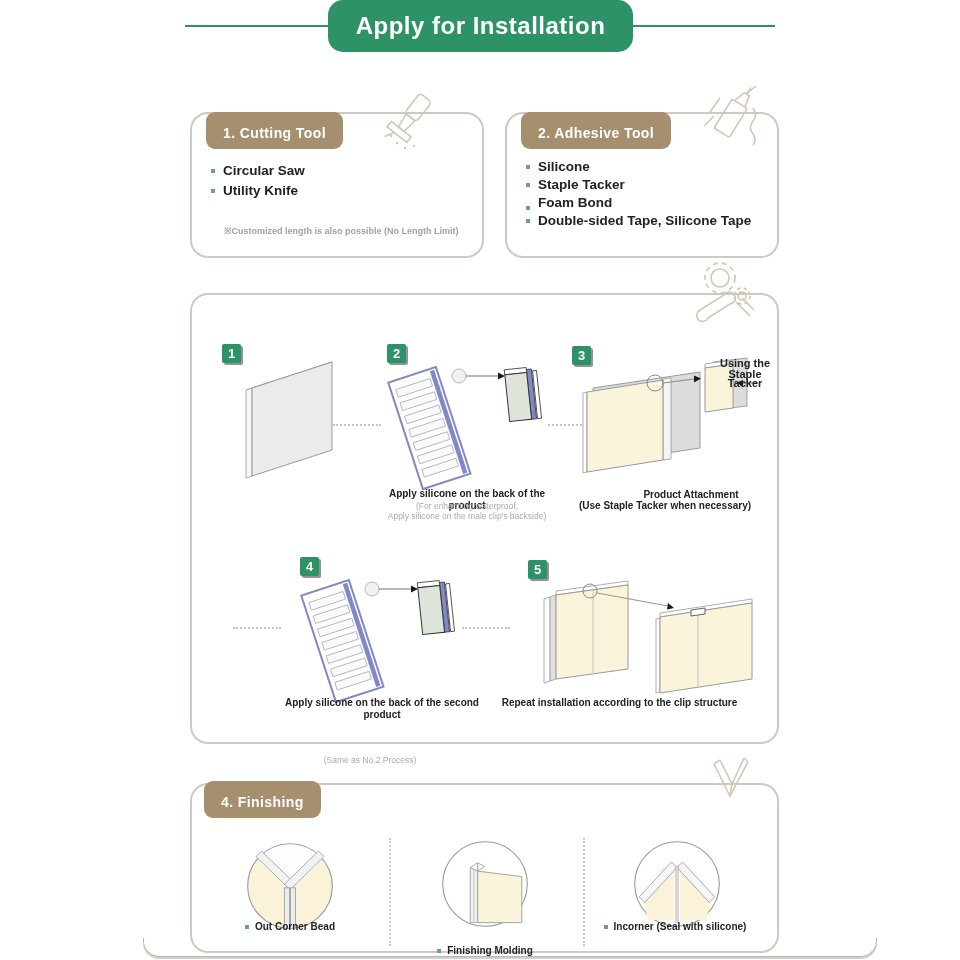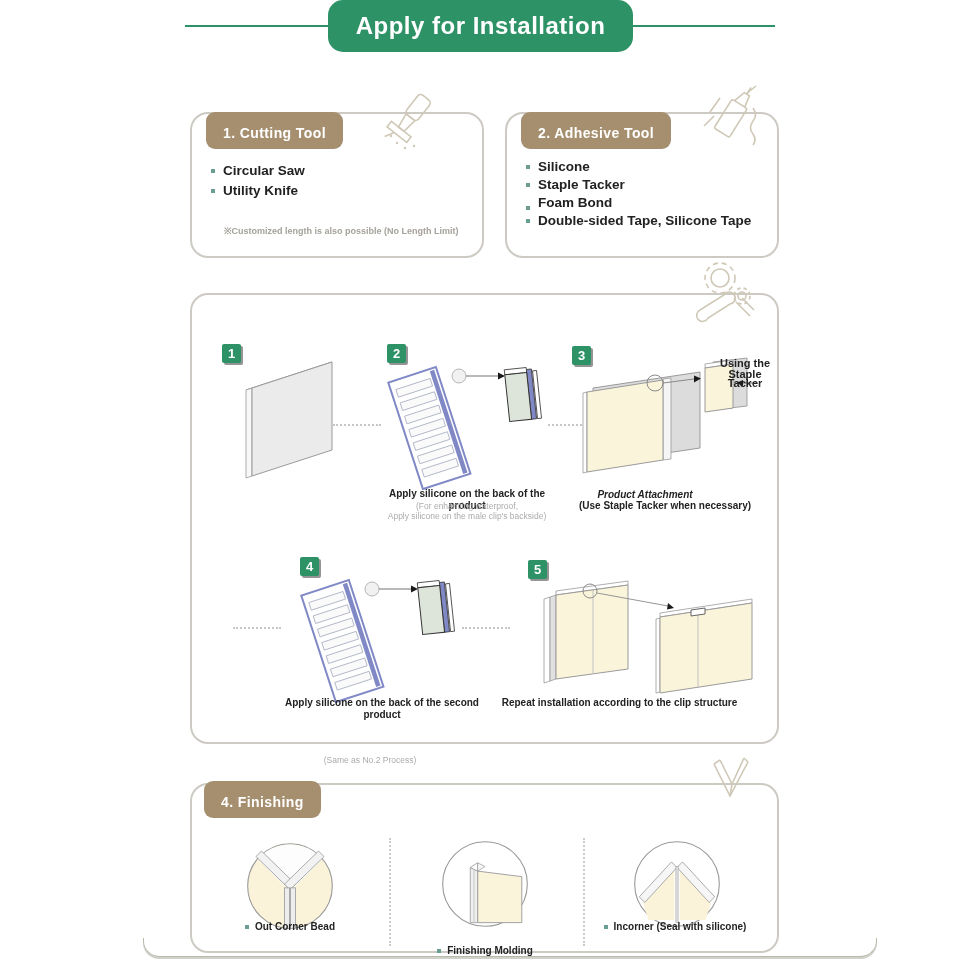--- a/index.html
+++ b/index.html
@@ -165,21 +165,21 @@
     <line x1="88" y1="35" x2="119" y2="31" stroke="#8a8a8a" stroke-width="1.1"></line>
     <polygon points="119,27.5 126,30.5 119,34.5" fill="#1a1a1a"></polygon>
     <polygon points="138,14 172,10 172,58 138,62" fill="#dcdcdc" stroke="#9a9a9a" stroke-width="0.9"></polygon>
     <polygon points="130,16 158,12 158,16 130,20" fill="#fff" stroke="#9a9a9a" stroke-width="0.8"></polygon>
     <polygon points="130,20 158,16 158,60 130,64" fill="#faf5da" stroke="#9a9a9a" stroke-width="1"></polygon>
     <polygon points="168,32 161,35 168,38" fill="#1a1a1a"></polygon>
     <line x1="168" y1="35" x2="182" y2="35" stroke="#555" stroke-width="0.9"></line>
   </svg>
   <div class="annot" style="left:718px;top:359px;width:54px;">Using the</div>
   <div class="annot" style="left:718px;top:370px;width:54px;">Staple Tacker</div>
-  <div class="caption" style="left:545px;top:489px;width:200px;font-style:italic;">Product Attachment</div>
+  <div class="caption" style="left:591px;top:489px;width:200px;">Product Attachment</div>
   <div class="caption" style="left:565px;top:500px;width:200px;">(Use Staple Tacker when necessary)</div>
 
   <div class="dotsep-h" style="left:233px;top:627px;width:48px;"></div>
   <div class="badge" style="left:300px;top:557px;">4</div>
   <svg class="abs" style="left:298px;top:563px;" width="160" height="140" viewBox="0 0 160 140">
     <g transform="rotate(-18 45 80)">
       <rect x="20" y="22" width="50" height="112" fill="#fff" stroke="#8089c6" stroke-width="2"></rect>
       <rect x="63" y="24" width="4.5" height="108" fill="#8089c6"></rect>
       <rect x="25" y="31" width="36" height="8" fill="#fafafa" stroke="#a9aec2" stroke-width="0.8"></rect>
       <rect x="25" y="45" width="36" height="8" fill="#fafafa" stroke="#a9aec2" stroke-width="0.8"></rect>

